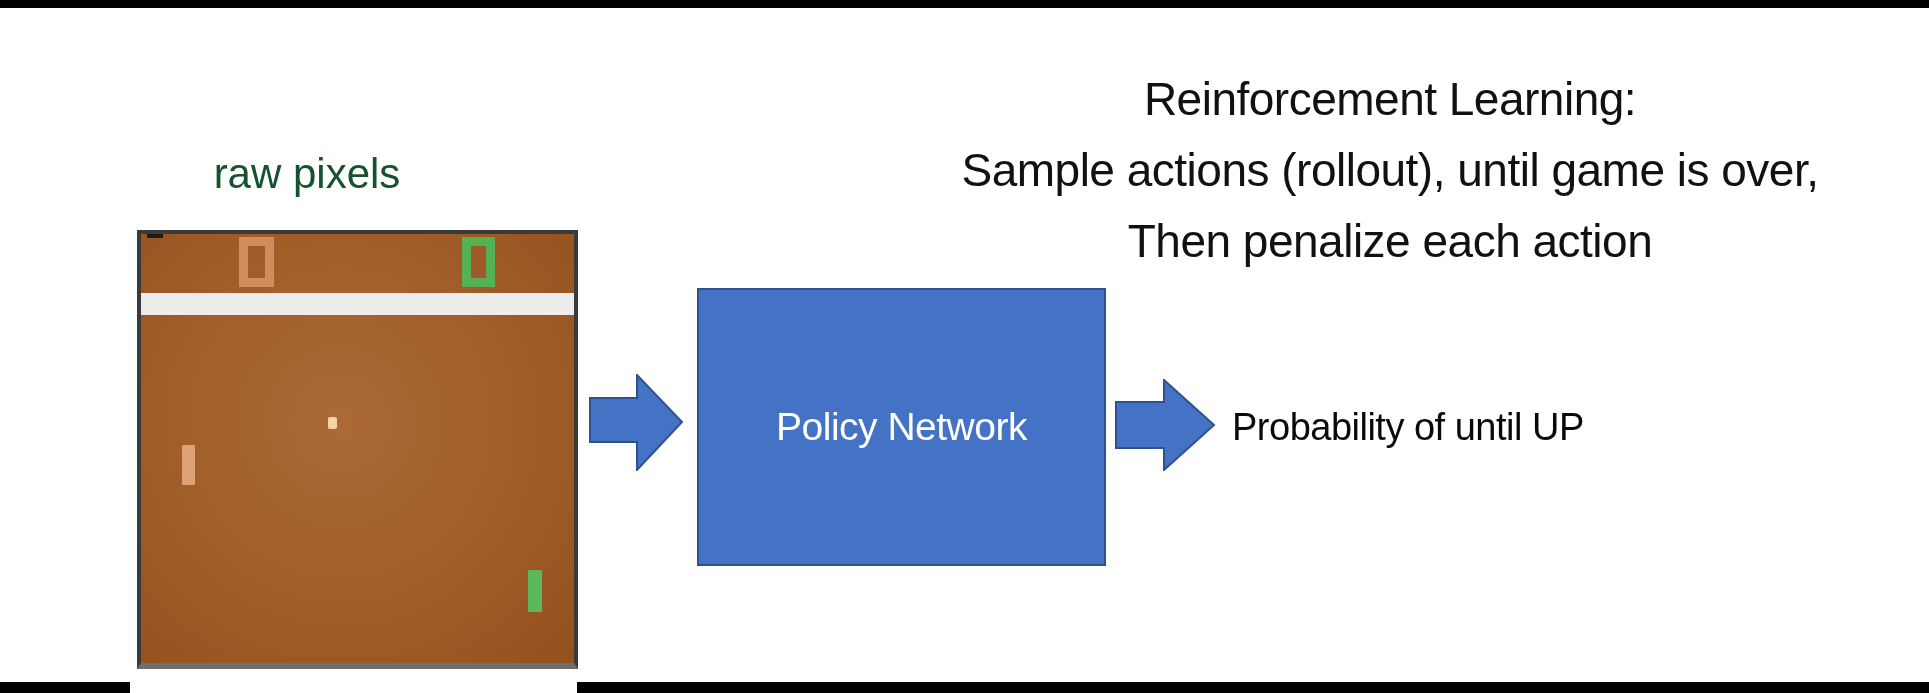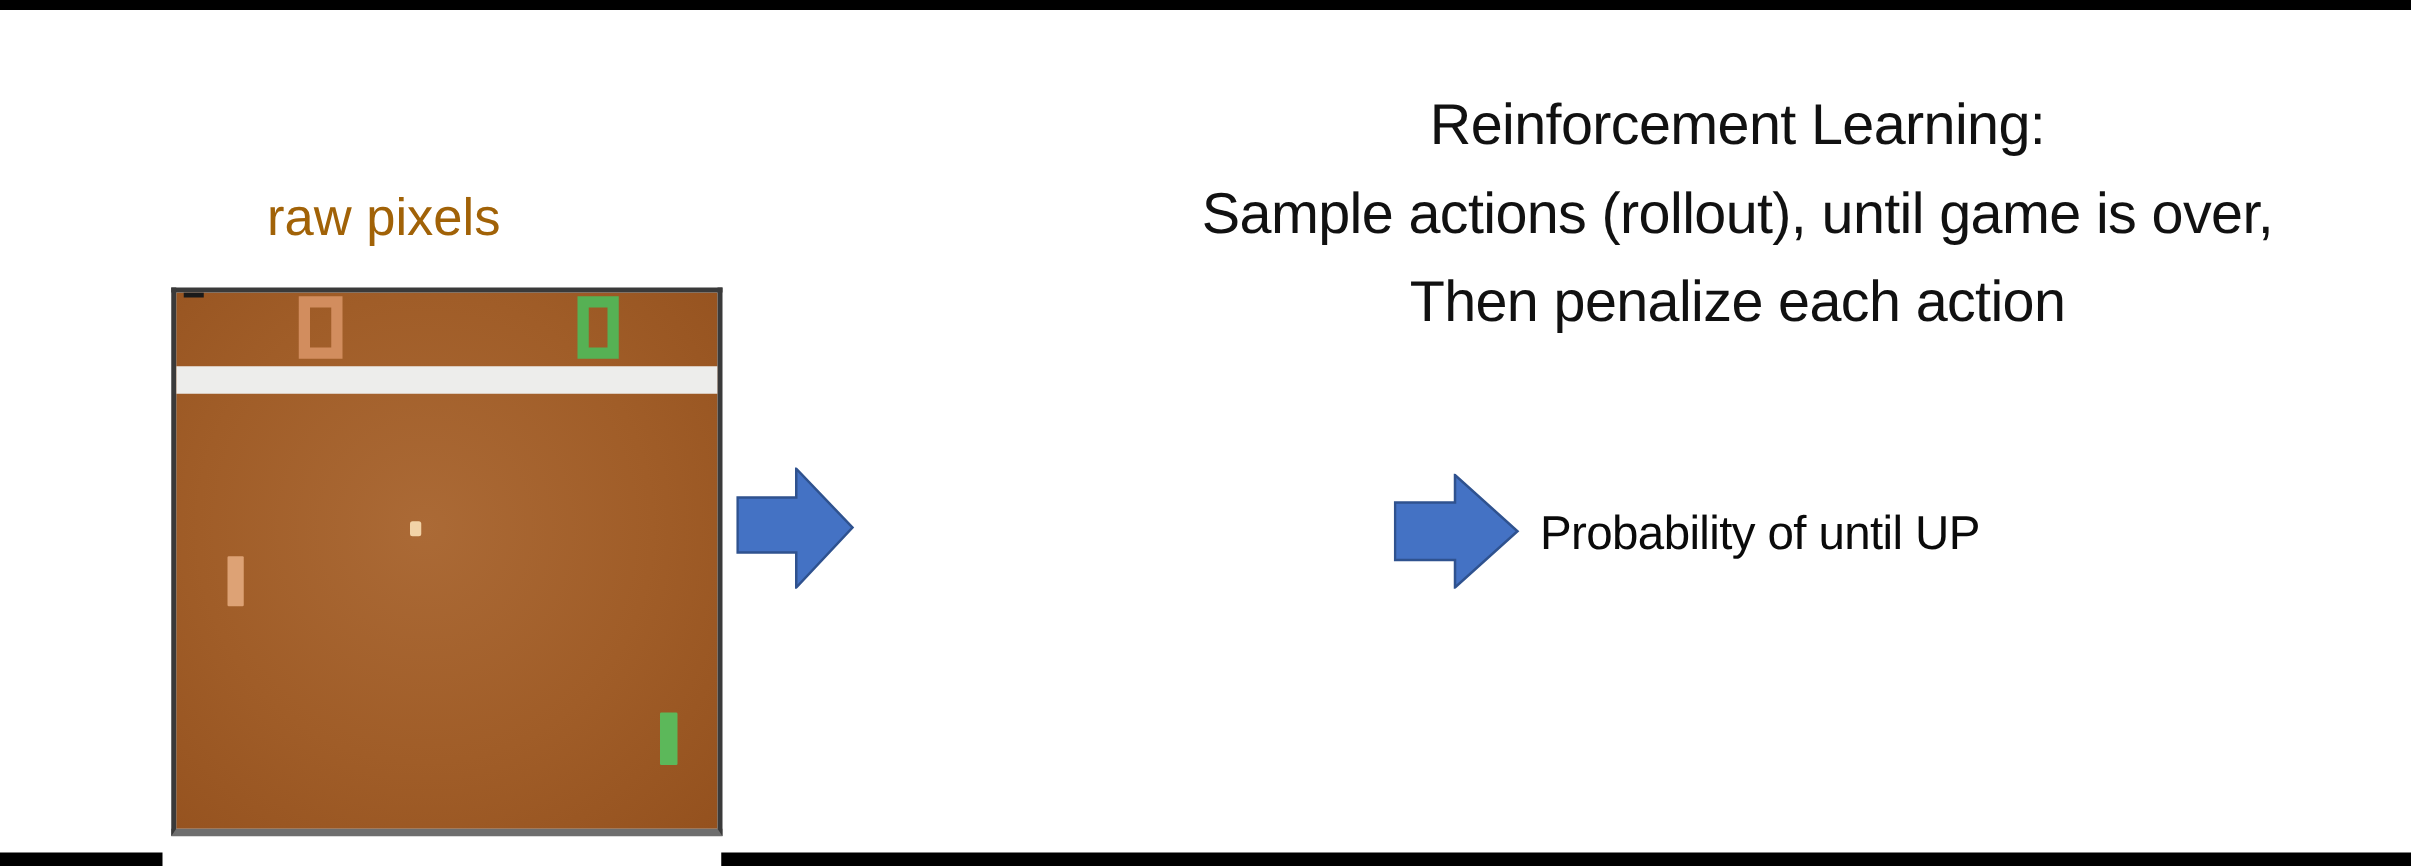--- a/index.html
+++ b/index.html
@@ -38,21 +38,21 @@
   }
 
   
   #raw-pixels-label {
     position: absolute;
     left: 137px;
     top: 150px;
     width: 340px;
     text-align: center;
     font-size: 42px;
-    color: #a16207;
+    color: #14532d;
   }
 
   
   #pong-frame {
     position: absolute;
     left: 137px;
     top: 230px;
     width: 441px;
     height: 439px;
     box-sizing: border-box;
@@ -136,20 +136,23 @@
     <div id="center-band" class="abs"></div>
     <div id="pong-ball" class="abs"></div>
     <div id="paddle-left" class="abs"></div>
     <div id="paddle-right" class="abs"></div>
   </div>
 
   <svg id="input-arrow" class="arrow-svg" width="95" height="97" viewBox="0 0 95 97">
     <polygon points="1,24 48,24 48,1 93,48 48,96 48,68 1,68" fill="#4472c4" stroke="#2f528f" stroke-width="2" stroke-linejoin="miter"></polygon>
   </svg>
 
+  <div id="policy-box">
+    <span id="policy-box-label">Policy Network</span>
+  </div>
 
   <svg id="output-arrow" class="arrow-svg" width="101" height="92" viewBox="0 0 101 92">
     <polygon points="1,23 49,23 49,1 99,46 49,91 49,69 1,69" fill="#4472c4" stroke="#2f528f" stroke-width="2" stroke-linejoin="miter"></polygon>
   </svg>
 
   <div id="output-label">Probability of until UP</div>
 
   <div id="bottom-bar-left" class="bar"></div>
   <div id="bottom-bar-right" class="bar"></div>
 

